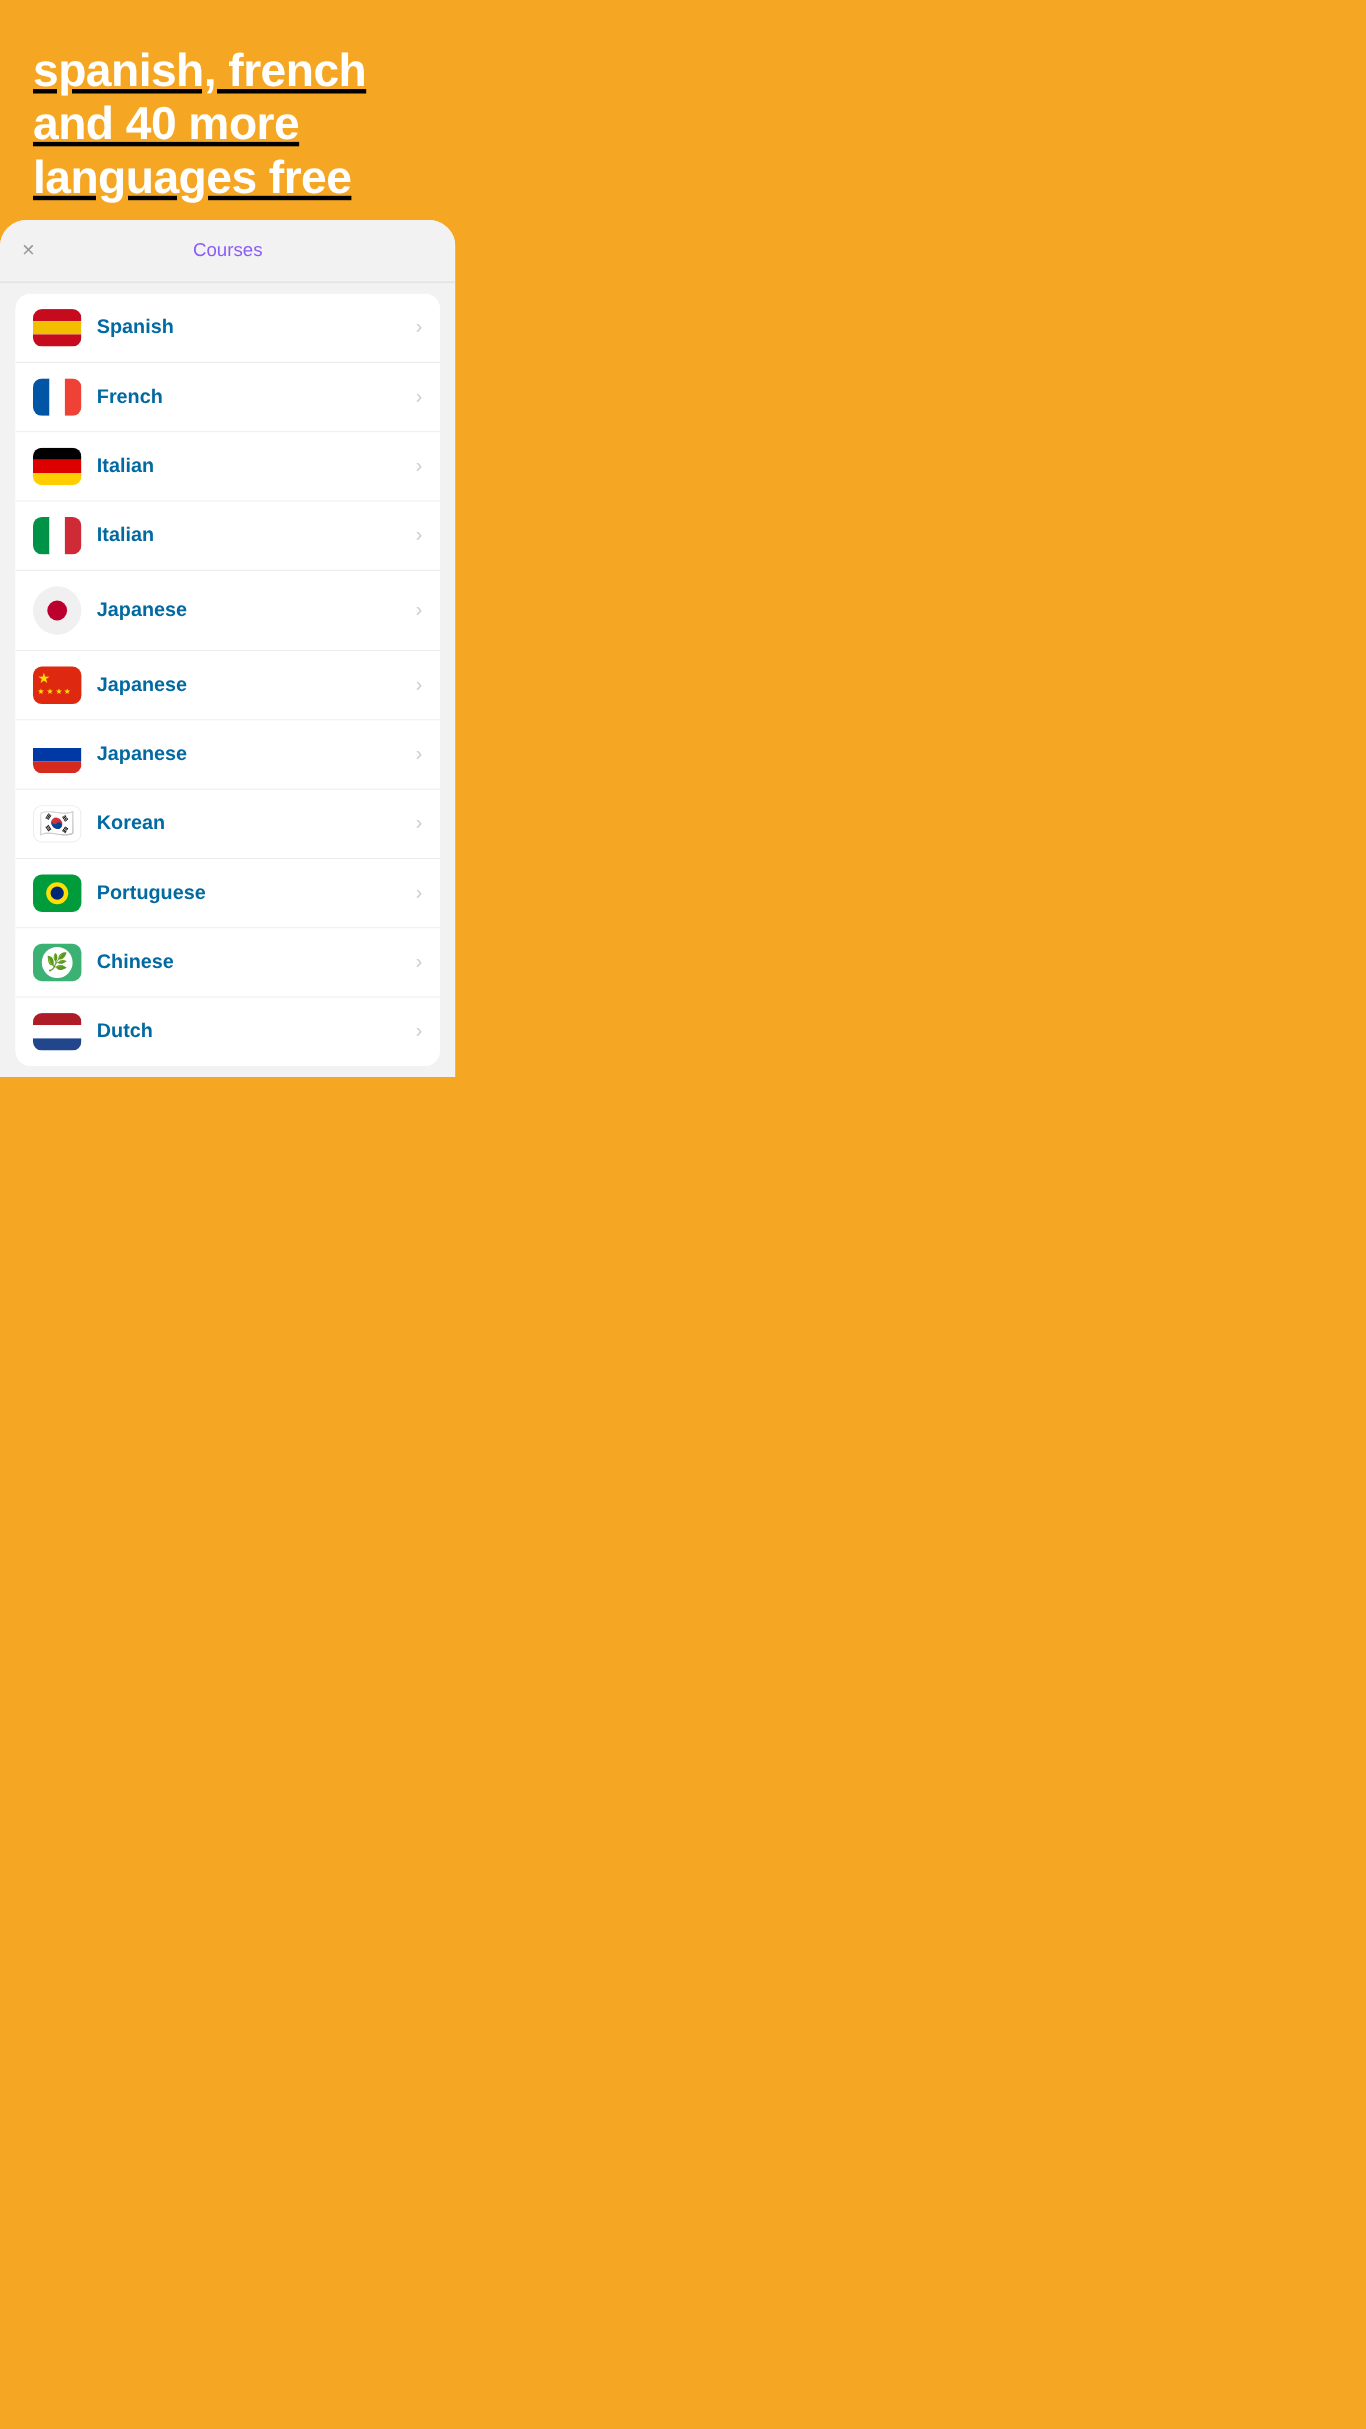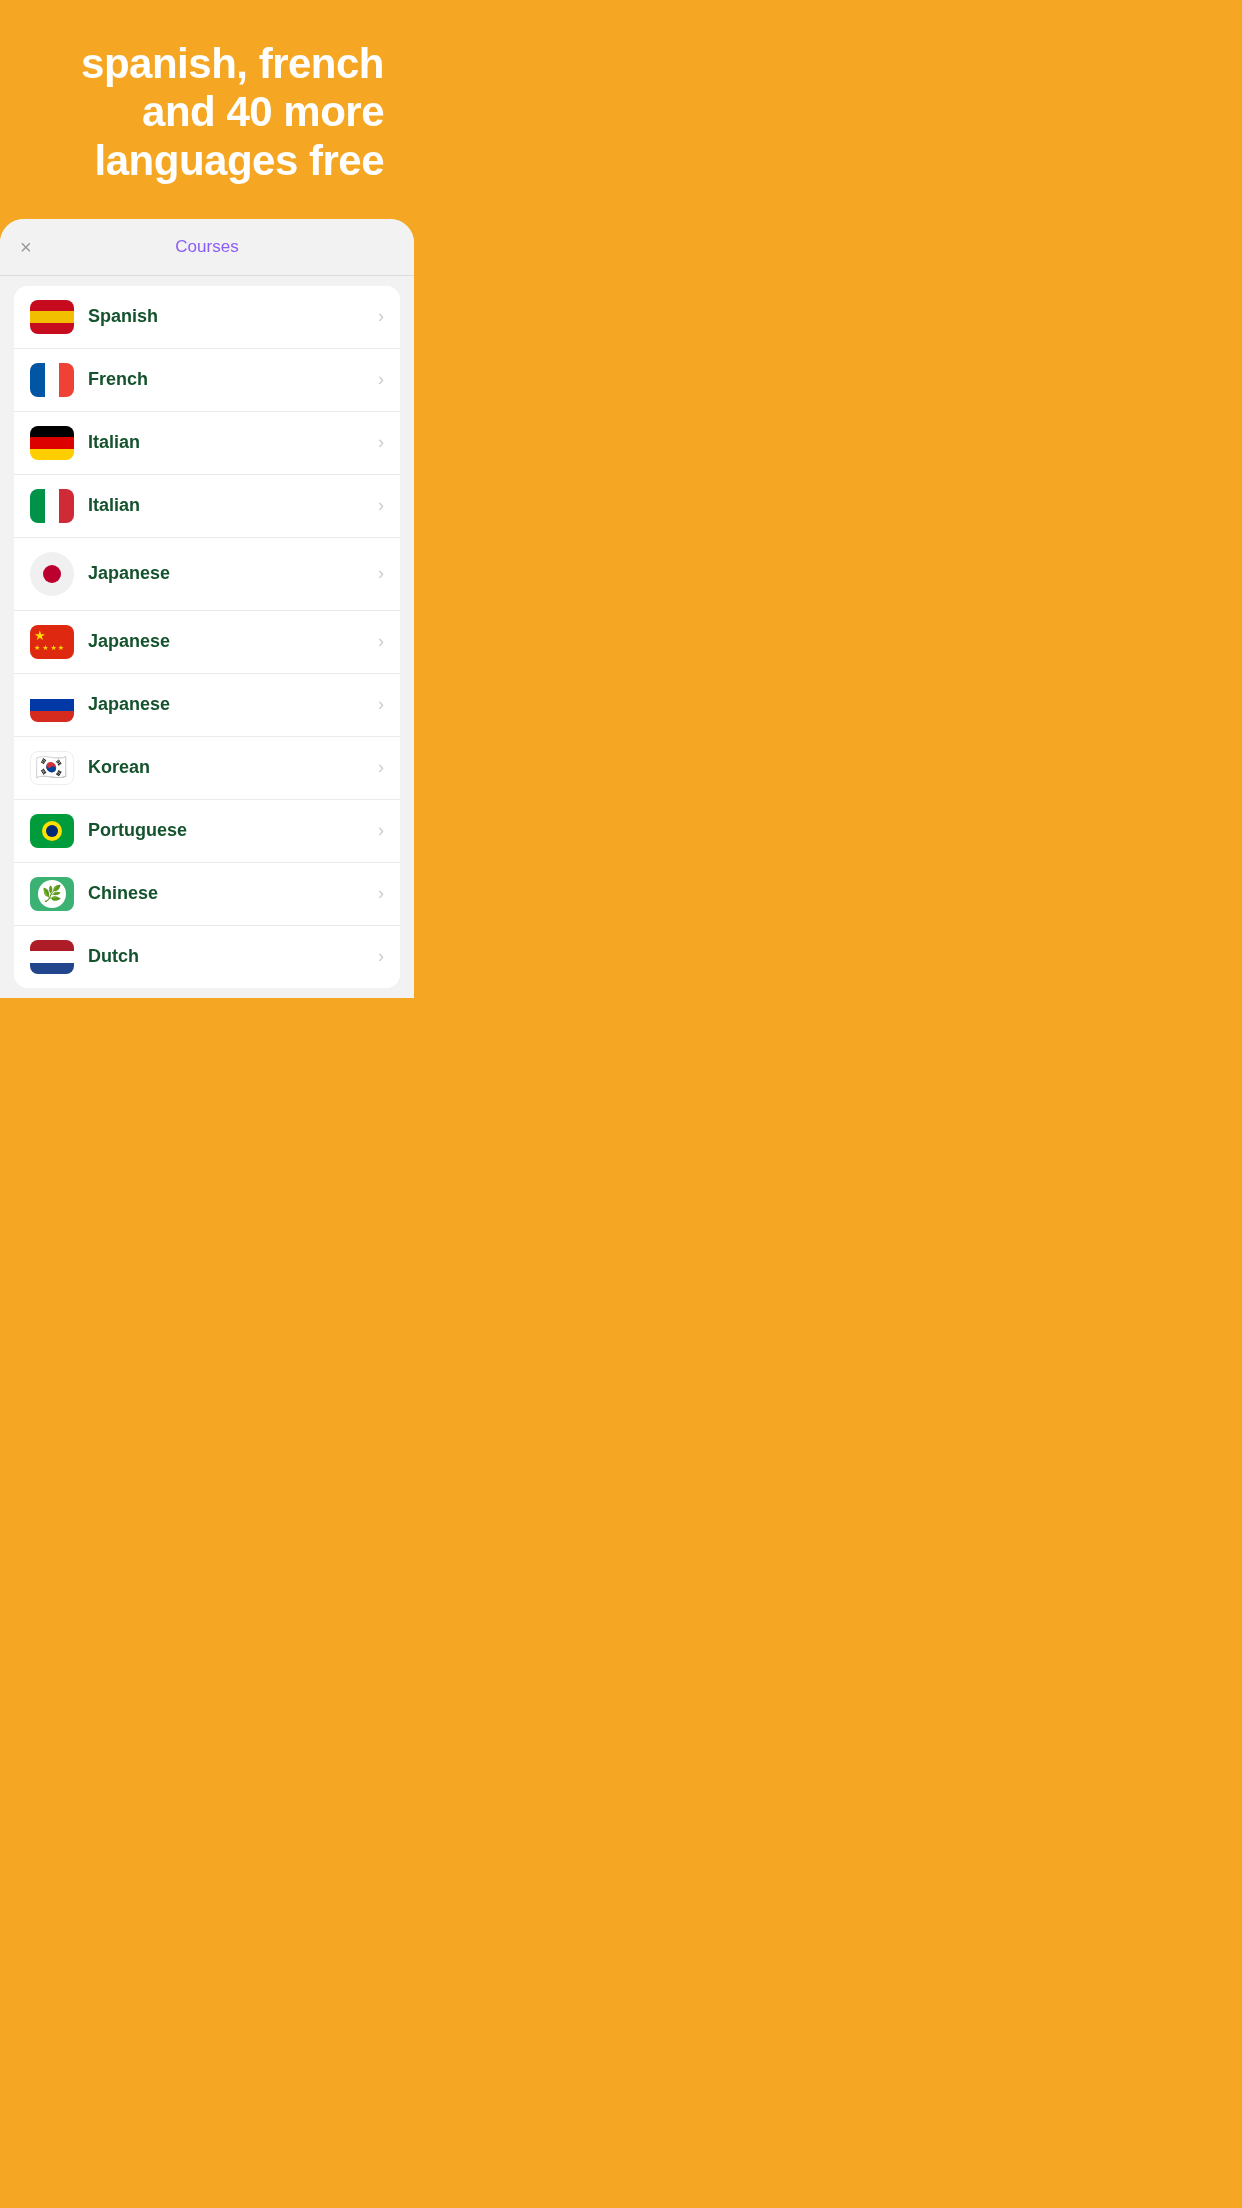--- a/index.html
+++ b/index.html
@@ -14,22 +14,23 @@
       background-color: #F5A623;
       font-family: -apple-system, BlinkMacSystemFont, 'Helvetica Neue', Arial, sans-serif;
       display: flex;
       flex-direction: column;
       align-items: center;
       overflow-x: hidden;
     }
 
     .header-section {
       width: 100%;
-      padding: 40px 30px 34px 30px;
-      text-align: right;
+      padding: 40px 30px 15px 30px;
+      text-align: left;
+      text-decoration: underline;
     }
 
     .header-title {
       color: #ffffff;
       font-size: 42px;
       font-weight: 800;
       line-height: 1.15;
       letter-spacing: -0.5px;
     }
 
@@ -161,21 +162,21 @@
       height: 100%;
     }
     .flag-dutch .stripe-red { background: #AE1C28; height: 33.3%; }
     .flag-dutch .stripe-white { background: #FFFFFF; height: 33.4%; }
     .flag-dutch .stripe-blue { background: #21468B; height: 33.3%; }
 
     .language-name {
       flex: 1;
       font-size: 18px;
       font-weight: 600;
-      color: #14532d;
+      color: #0369a1;
     }
 
     .chevron {
       color: #ccc;
       font-size: 18px;
       font-weight: 300;
     }
     .stars-group {
       display: flex;
       flex-direction: column;

